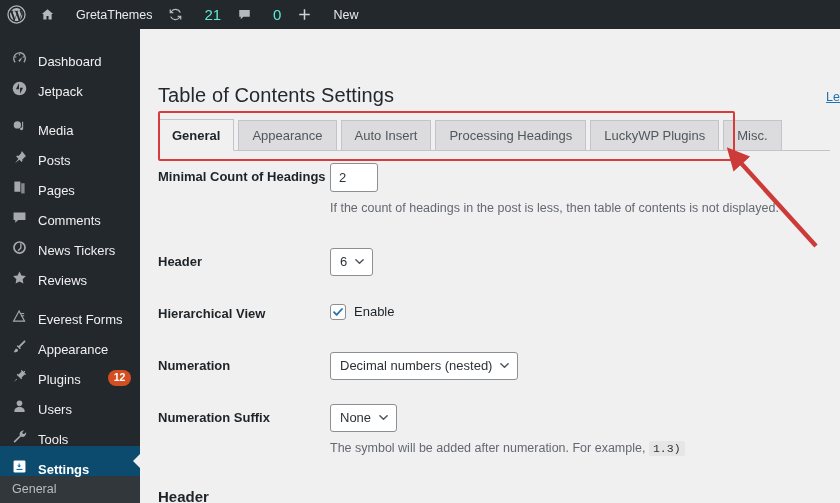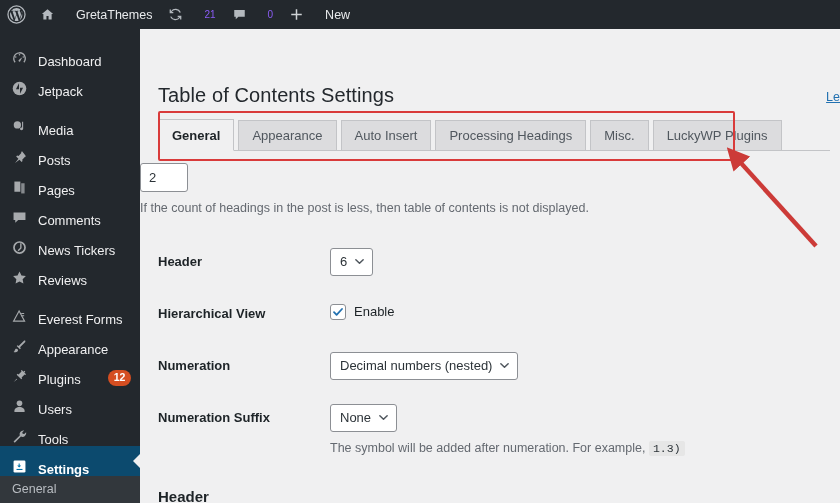--- a/index.html
+++ b/index.html
@@ -26,21 +26,21 @@
     height: 29px;
     padding: 0 8px;
     color: #b4b9be;
     font-size: 12.5px;
     white-space: nowrap;
     gap: 21px;
   }
   .ab-item.logo { padding-left: 7px; padding-right: 6px; }
   .ab-label { color: #e8eaec; font-size: 12.5px; }
   .ab-count {
-    color: #8b5cf6; font-size: 10px;
+    color: #5eead4; font-size: 15px;
   }
   .wp-logo svg { display: block; }
   .ab-ico svg { display: block; }
 
   
   .sidebar {
     position: absolute; top: 29px; left: 0;
     width: 140px; height: 474px;
     background: #23282d;
     z-index: 30;
@@ -459,40 +459,41 @@
       <div class="tab">
         <span>Appearance</span>
       </div>
       <div class="tab">
         <span>Auto Insert</span>
       </div>
       <div class="tab">
         <span>Processing Headings</span>
       </div>
       <div class="tab">
+        <span>LuckyWP Plugins</span>
+      </div>
+      <div class="tab">
         <span>Misc.</span>
-      </div>
-      <div class="tab">
-        <span>LuckyWP Plugins</span>
       </div>
     </div>
 
     <div class="anno-rect"></div>
     <svg class="anno-arrow" viewBox="0 0 700 474">
       <defs>
         <marker id="ah" markerWidth="5" markerHeight="5" refX="3.6" refY="2.5" orient="auto">
           <path d="M0,0 L5,2.5 L0,5 z" fill="#cc3b38"></path>
         </marker>
       </defs>
       <line x1="676" y1="178" x2="591" y2="84" stroke="#cc3b38" stroke-width="4.5" marker-end="url(#ah)"></line>
     </svg>
 
     <div class="form-area">
 
       <div class="row">
+        <div class="row-label">Minimal Count of Headings</div>
         <div class="row-field">
           <input class="num" type="text" value="2" style="">
           <div class="desc">If the count of headings in the post is less, then table of contents is not displayed.</div>
         </div>
       </div>
 
       <div class="spacer-md"></div>
 
       <div class="row">
         <div class="row-label">Header</div>

